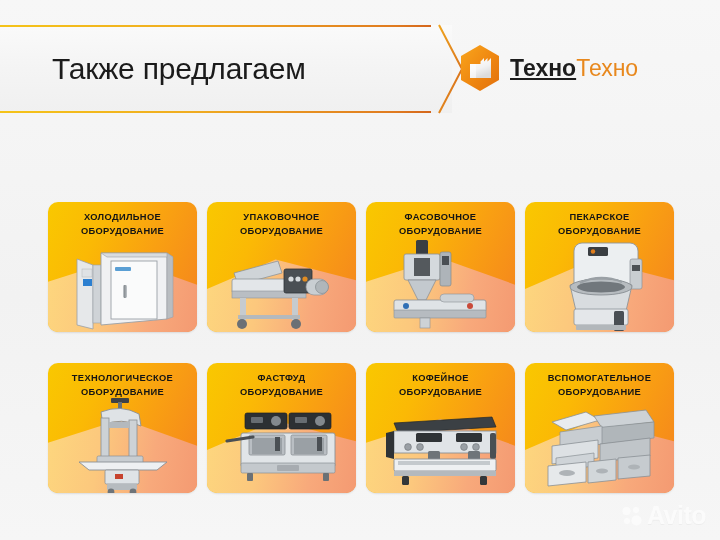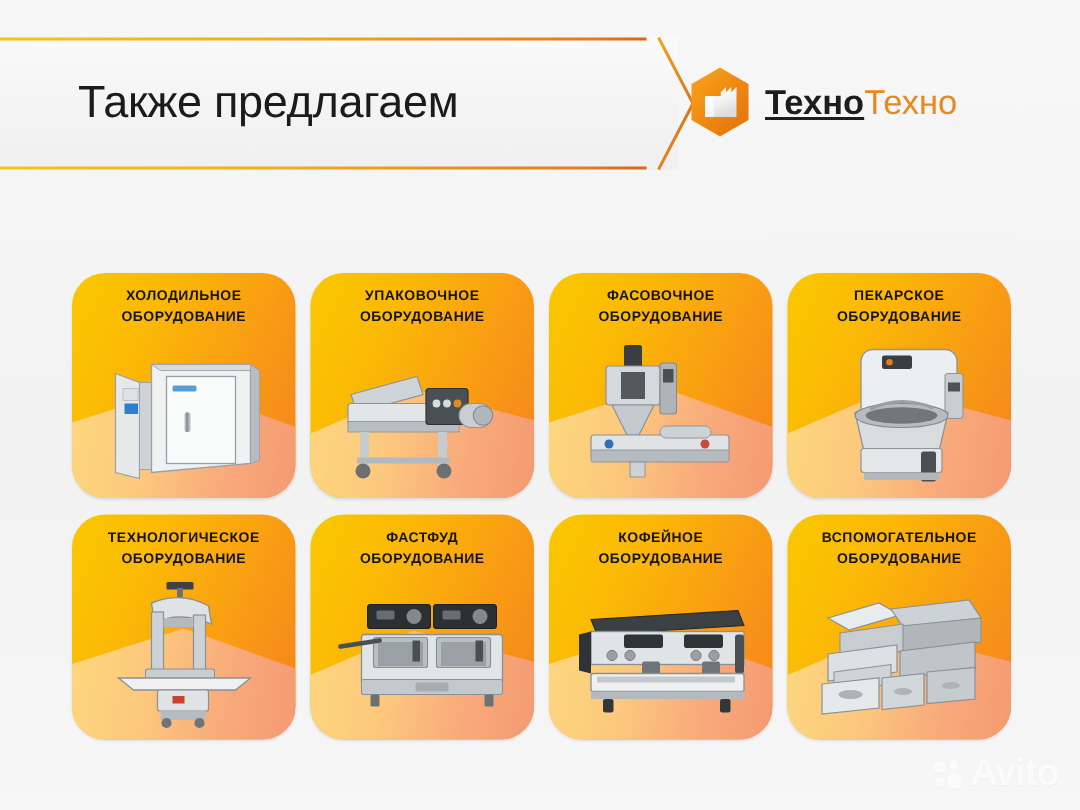--- a/index.html
+++ b/index.html
@@ -92,24 +92,25 @@
     width: 625px;
     display: grid;
     grid-template-columns: repeat(4, 149px);
     grid-auto-rows: 150px;
     column-gap: 10px;
     row-gap: 11px;
   }
 
   .card {
     position: relative;
-    border-radius: 22px;
+    border-radius: 10px;
     overflow: hidden;
     background: linear-gradient(115deg, #f9c800 0%, #fbb905 30%, #f99f12 62%, #f4821f 100%);
     box-shadow: 0 1px 2px rgba(0,0,0,0.10);
+    margin-top: 20px;
   }
   
   .card .wedge {
     position: absolute;
     left: 0; right: 0; bottom: 0;
     height: 74px;
     background: linear-gradient(100deg, #fdd77e 0%, #fcc87d 35%, #f8a97b 70%, #f49a72 100%);
     clip-path: polygon(0 32%, 50% 0, 100% 36%, 100% 100%, 0 100%);
   }
   .card .wedge.alt {

